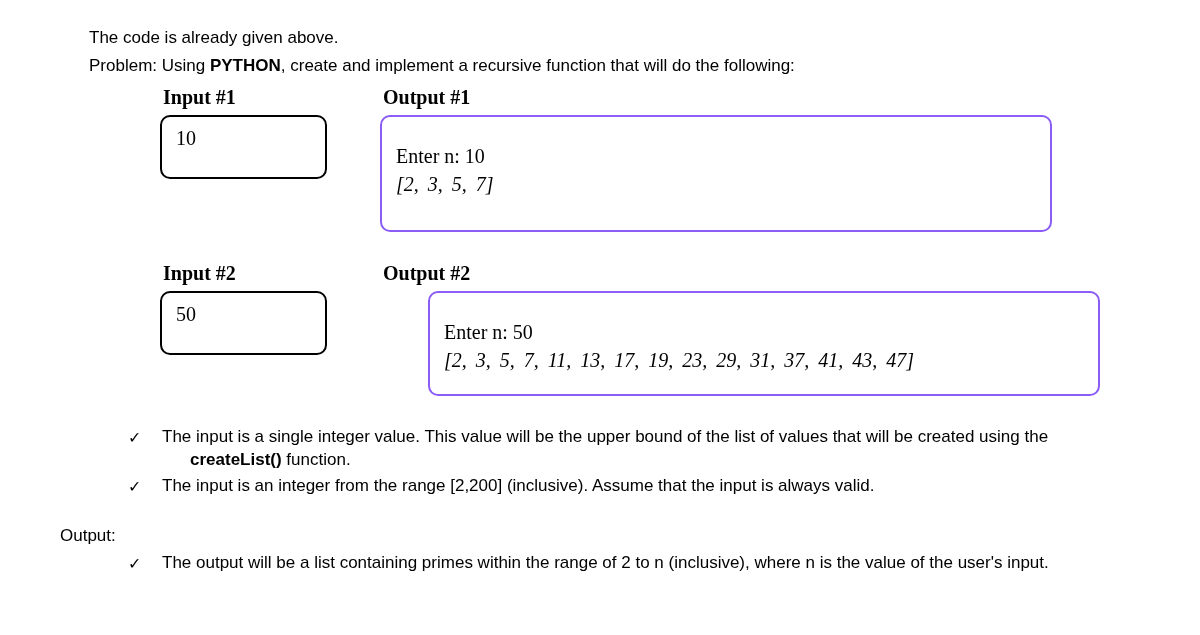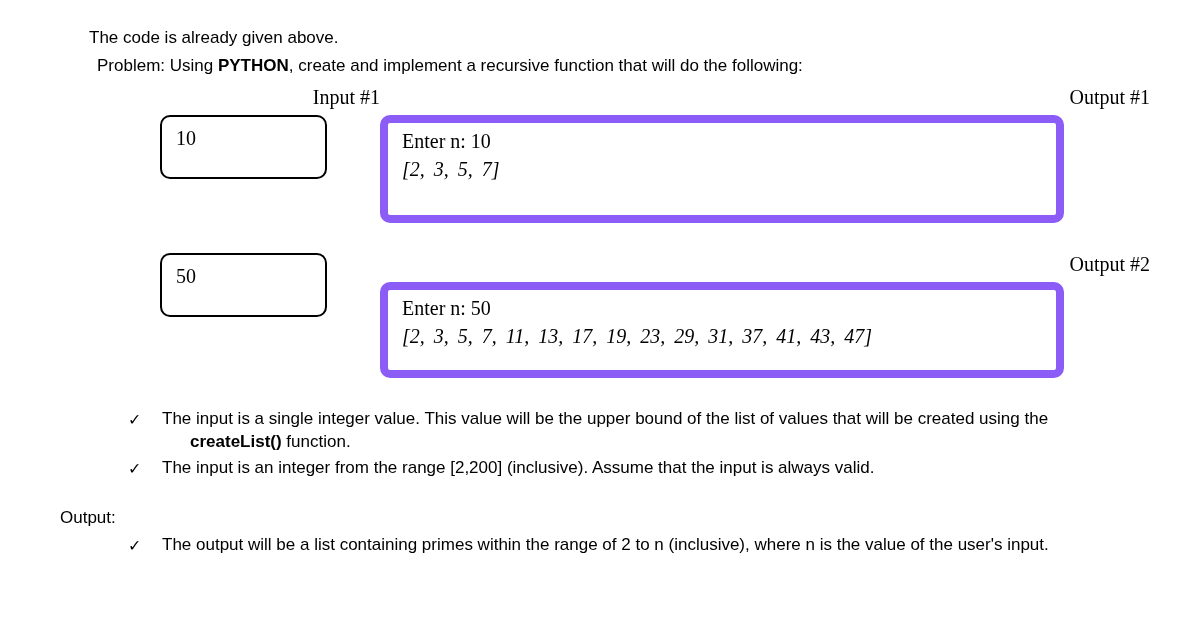--- a/index.html
+++ b/index.html
@@ -11,64 +11,64 @@
       padding: 28px 50px 30px 60px;
       width: 1200px;
       box-sizing: border-box;
     }
     .underline {
     }
     .first-line {
       margin: 0 0 8px 29px;
     }
     .problem-line {
-      margin: 0 0 10px 37px;
+      margin: 0 0 10px 29px;
     }
     .examples {
       margin-left: 100px;
     }
     .example-row {
       display: flex;
       align-items: flex-start;
       margin-bottom: 30px;
     }
     .input-col {
       width: 220px;
       flex-shrink: 0;
     }
     .output-col {
       flex: 1;
     }
     .heading {
       font-family: "Times New Roman", Times, serif;
-      font-weight: normal;
+      font-weight: bold;
       font-size: 20px;
       margin: 0 0 6px 3px;
-      text-align: right;
     }
     .input-box {
       border: 2px solid #000;
       border-radius: 10px;
       padding: 8px 14px 26px 14px;
       width: 135px;
       font-family: "Times New Roman", Times, serif;
       font-size: 20px;
       line-height: 1.3;
     }
     .output-box {
-      border: 8px solid #8b5cf6;
+      border: 2px solid #8b5cf6;
       border-radius: 10px;
-      padding: 4px 14px 32px 14px;
+      padding: 25px 14px 32px 14px;
       width: 640px;
       font-family: "Times New Roman", Times, serif;
       font-size: 20px;
       line-height: 1.4;
     }
     .output-box-2 {
       padding-bottom: 20px;
+      margin-left: 48px;
     }
     .prime-list {
       word-spacing: 4px;
       font-style: italic;
     }
     .check-list {
       list-style: none;
       padding: 0;
       margin: 14px 0 0 68px;
     }
@@ -120,20 +120,21 @@
       <div class="heading">Output #1</div>
       <div class="output-box">
         <div>Enter n: 10</div>
         <div class="prime-list">[2, 3, 5, 7]</div>
       </div>
     </div>
   </div>
 
   <div class="example-row">
     <div class="input-col">
+      <div class="heading">Input #2</div>
       <div class="input-box">
         <span>50</span>
       </div>
     </div>
     <div class="output-col">
       <div class="heading">Output #2</div>
       <div class="output-box output-box-2">
         <div>Enter n: 50</div>
         <div class="prime-list">[2, 3, 5, 7, 11, 13, 17, 19, 23, 29, 31, 37, 41, 43, 47]</div>
       </div>

